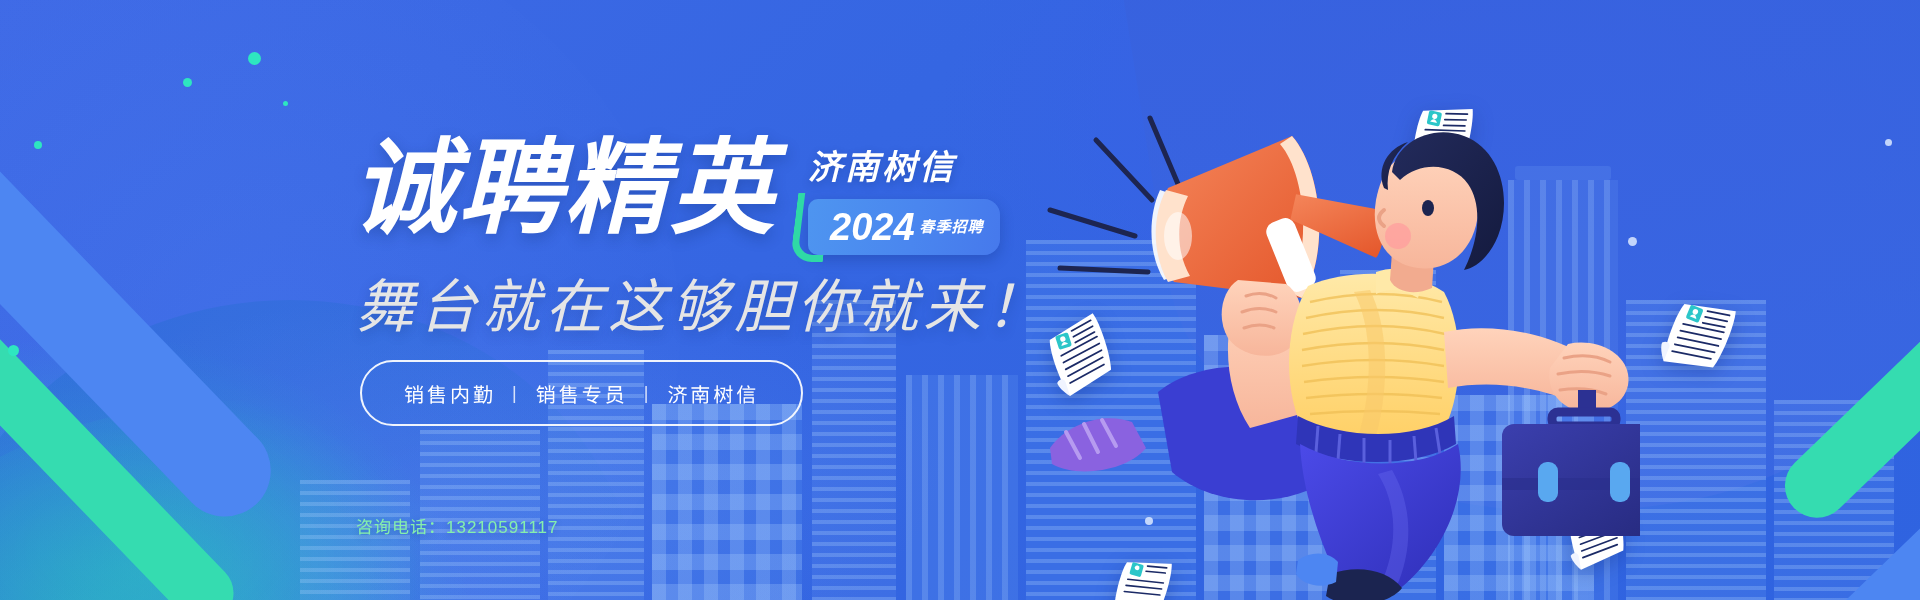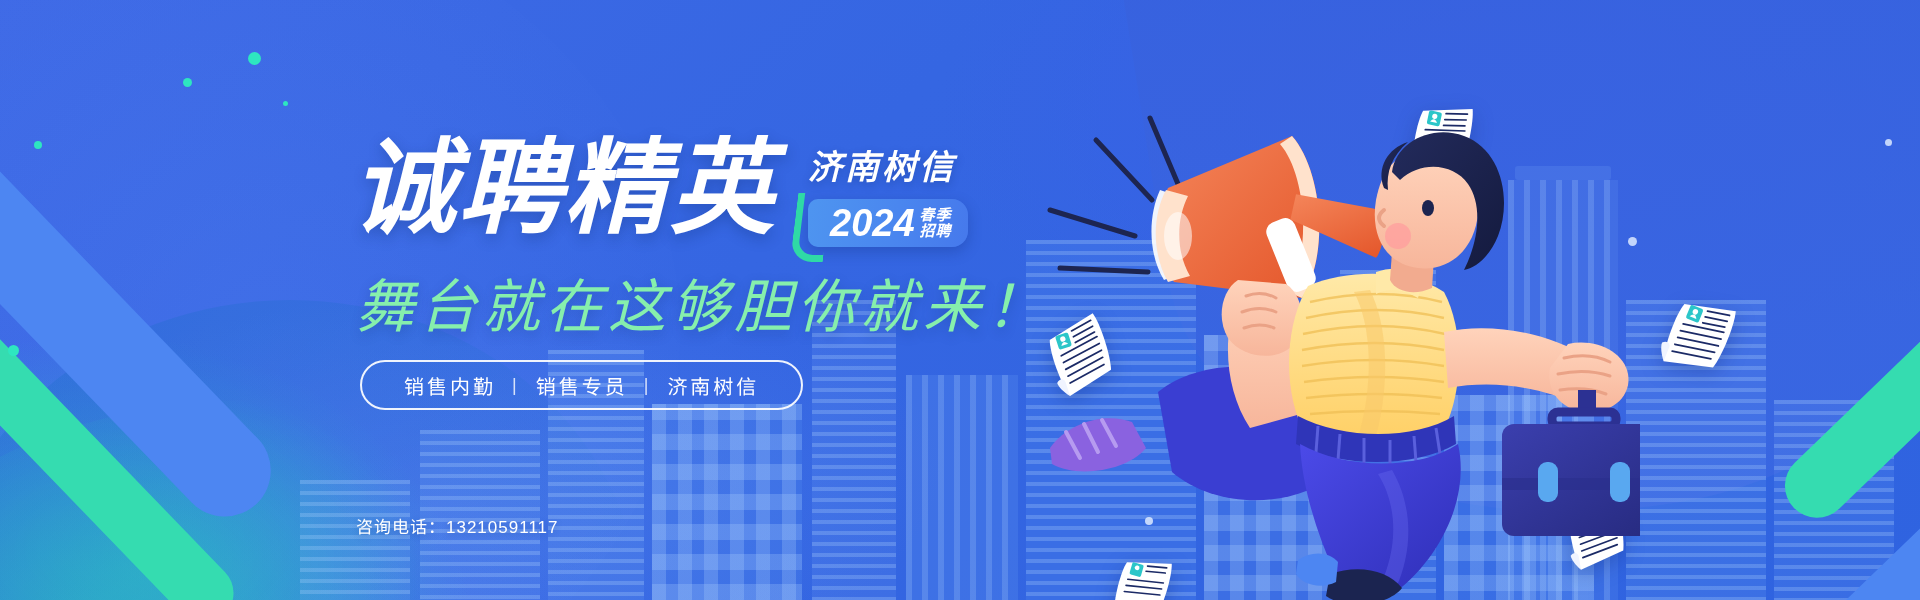--- a/index.html
+++ b/index.html
@@ -116,55 +116,55 @@
     white-space:nowrap;
   }
   .brandwrap{position:relative;margin-left:18px;padding-top:4px;}
   .brand{
     font-size:34px;font-weight:700;color:#ffffff;font-style:italic;
     letter-spacing:3px;white-space:nowrap;
     text-shadow:0 3px 9px rgba(14,42,110,.30);
   }
   .badge{
     position:relative;margin-top:10px;display:inline-flex;align-items:center;
-    height:48px;padding:0 16px 0 22px;border-radius:10px 16px 16px 10px;
+    height:56px;padding:0 16px 0 22px;border-radius:10px 16px 16px 10px;
     background:linear-gradient(100deg,#4e95f0 0%,#4a86ef 55%,#4679ec 100%);
     box-shadow:0 5px 14px rgba(12,40,110,.26);
   }
   .badge-hook{
     position:absolute;left:-14px;top:-6px;width:26px;height:62px;
     border-left:7px solid #2fd9a6;border-bottom:7px solid #2fd9a6;
     border-radius:0 0 0 22px;
     transform:skewX(-7deg);
   }
   .badge-year{
     font-size:38px;font-weight:700;font-style:italic;color:#ffffff;letter-spacing:0px;line-height:1;
   }
   .badge-sub{
-    display:flex;flex-direction:column;justify-content:center;margin-left:5px;
+    display:flex;flex-direction:row;justify-content:center;margin-left:5px;
     font-size:15px;font-weight:700;font-style:italic;color:#ffffff;line-height:1.08;letter-spacing:1px;
   }
   .subtitle{
     position:absolute;left:356px;top:252px;
-    font-size:58px;font-weight:400;font-style:italic;color:#86efac;
+    font-size:58px;font-weight:400;font-style:italic;color:#e5e5e5;
     letter-spacing:5px;white-space:nowrap;
     text-shadow:0 4px 12px rgba(14,42,110,.26);
   }
   .roles{
     position:absolute;left:360px;top:352px;
     display:inline-flex;align-items:center;
-    height:46px;padding:0 26px;
+    height:46px;padding:8px 26px;
     border:2px solid rgba(255,255,255,.92);border-radius:999px;
     color:#ffffff;font-size:20px;letter-spacing:3px;white-space:nowrap;
   }
   .role{padding:0 16px;}
   .role-sep{color:rgba(255,255,255,.8);font-size:18px;}
   .contact{
     position:absolute;left:356px;top:505px;
-    display:flex;gap:42px;color:#ffffff;font-size:17px;letter-spacing:1px;white-space:nowrap;
+    display:flex;gap:42px;color:#86efac;font-size:17px;letter-spacing:1px;white-space:nowrap;
     text-shadow:0 2px 6px rgba(14,42,110,.28);
   }
 
   
   .character{position:absolute;left:1040px;top:40px;width:600px;height:560px;}
 </style>
 </head>
 <body>
 
 <div class="banner">

